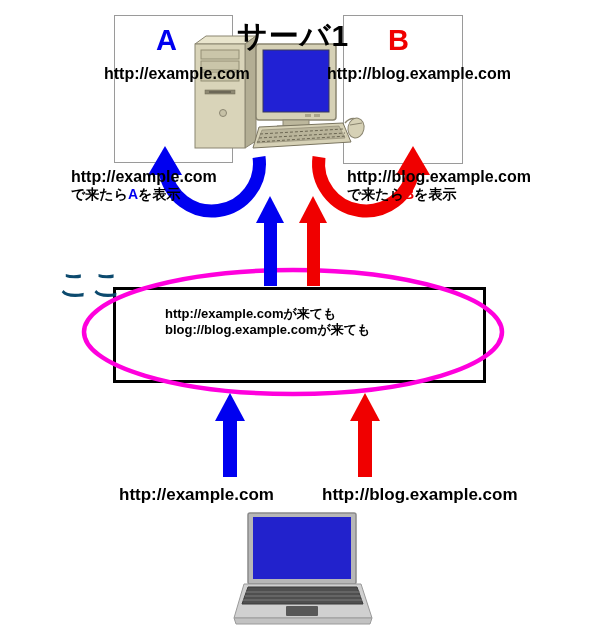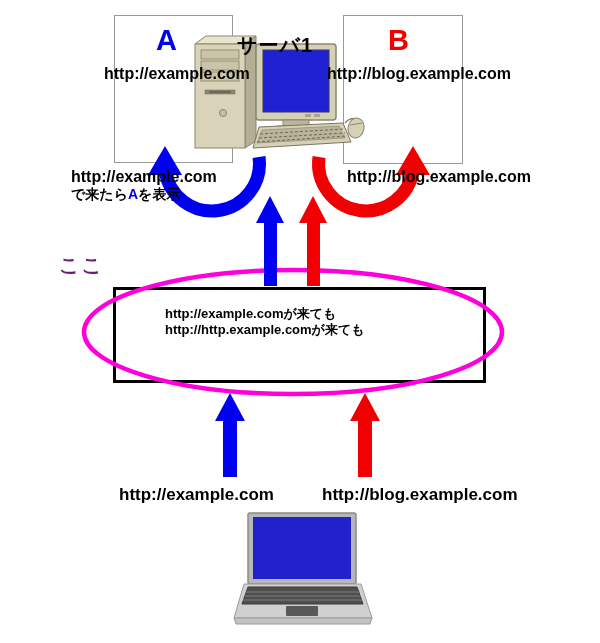--- a/index.html
+++ b/index.html
@@ -7,36 +7,36 @@
     position:relative; width:600px; height:643px; background:#ffffff;
     font-family:"Liberation Sans","DejaVu Sans",sans-serif;
     font-weight:bold; color:#000; overflow:hidden;
   }
   .abs { position:absolute; }
   
   .result-box { position:absolute; border:1px solid #9a9a9a; background:transparent; z-index:1; }
   #box-a { left:114px; top:15px; width:117px; height:146px; }
   #box-b { left:343px; top:15px; width:118px; height:147px; }
   
-  #server-title { left:237px; top:32px; font-size:20px; letter-spacing:1px; z-index:6; }
+  #server-title { left:237px; top:16px; font-size:30px; letter-spacing:1px; z-index:6; }
   #label-a { left:156px; top:24px; font-size:29px; color:#0000f0; z-index:6; }
   #label-b { left:388px; top:24px; font-size:29px; color:#f00000; z-index:6; }
   #url-a-top { left:104px; top:65px; font-size:16px; z-index:6; white-space:nowrap; }
   #url-b-top { left:327px; top:65px; font-size:16px; z-index:6; white-space:nowrap; }
   
   .annotation { position:absolute; z-index:6; white-space:nowrap; }
   #ann-left  { left:71px;  top:168px; }
   #ann-right { left:347px; top:168px; }
   .annotation .l1 { font-size:16px; line-height:18px; }
   .annotation .l2 { font-size:14px; line-height:16px; }
   #ann-left .key  { color:#0000f0; }
   #ann-right .key { color:#f00000; }
   
   #dns-title { left:420px; top:244px; font-size:31px; z-index:6; }
-  #here-label { left:59px; top:252px; font-size:20px; color:#701a75; letter-spacing:2px; z-index:6; }
+  #here-label { left:59px; top:264px; font-size:30px; color:#0c4a6e; letter-spacing:2px; z-index:6; }
   #dns-rect { left:113px; top:287px; width:367px; height:90px; border:3px solid #000;
               background:#fff; z-index:1; }
   #dns-rules { left:165px; top:306px; font-size:13px; line-height:15.5px; z-index:6; white-space:nowrap; }
   
   #url-left-bottom  { left:119px; top:485px; font-size:17px; z-index:6; white-space:nowrap; }
   #url-right-bottom { left:322px; top:485px; font-size:17px; z-index:6; white-space:nowrap; }
   
   #server-art { left:193px; top:28px; width:176px; height:124px; z-index:2; }
   #laptop-art { left:233px; top:510px; width:150px; height:125px; z-index:2; }
   
@@ -144,25 +144,26 @@
   <div id="url-a-top" class="abs">http://example.com</div>
   <div id="url-b-top" class="abs">http://blog.example.com</div>
 
   <div id="ann-left" class="annotation">
     <div class="l1">http://example.com</div>
     <div class="l2"><span>で来たら</span><span class="key">A</span><span>を表示</span></div>
   </div>
 
   <div id="ann-right" class="annotation">
     <div class="l1">http://blog.example.com</div>
+    <div class="l2"><span>で来たら</span><span class="key">B</span><span>を表示</span></div>
   </div>
 
   <div id="here-label" class="abs">ここ</div>
 
   <div id="dns-rules" class="abs">
     <div>http://example.comが来ても</div>
-    <div>http://http.example.comが来ても</div>
+    <div>blog://blog.example.comが来ても</div>
   </div>
 
   <div id="url-left-bottom" class="abs">http://example.com</div>
   <div id="url-right-bottom" class="abs">http://blog.example.com</div>
 
 </div>
 
 </body></html>

